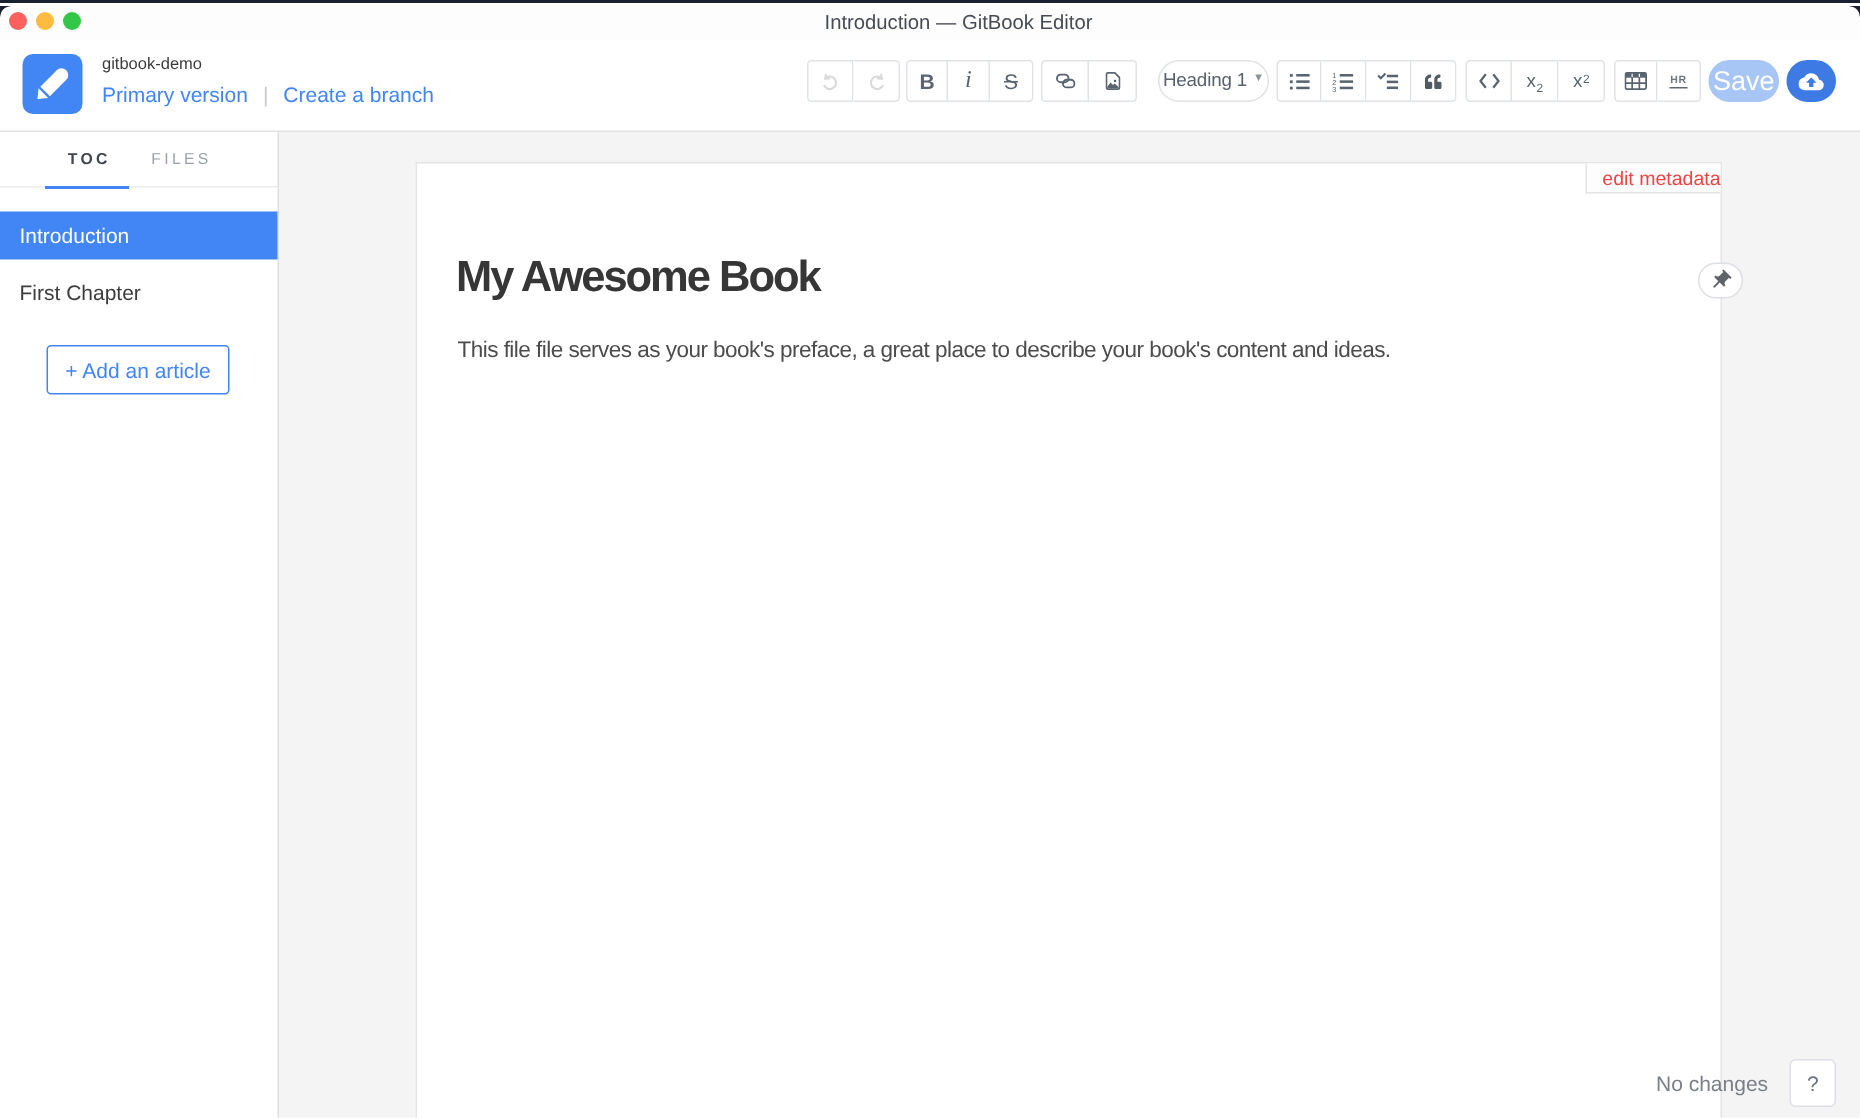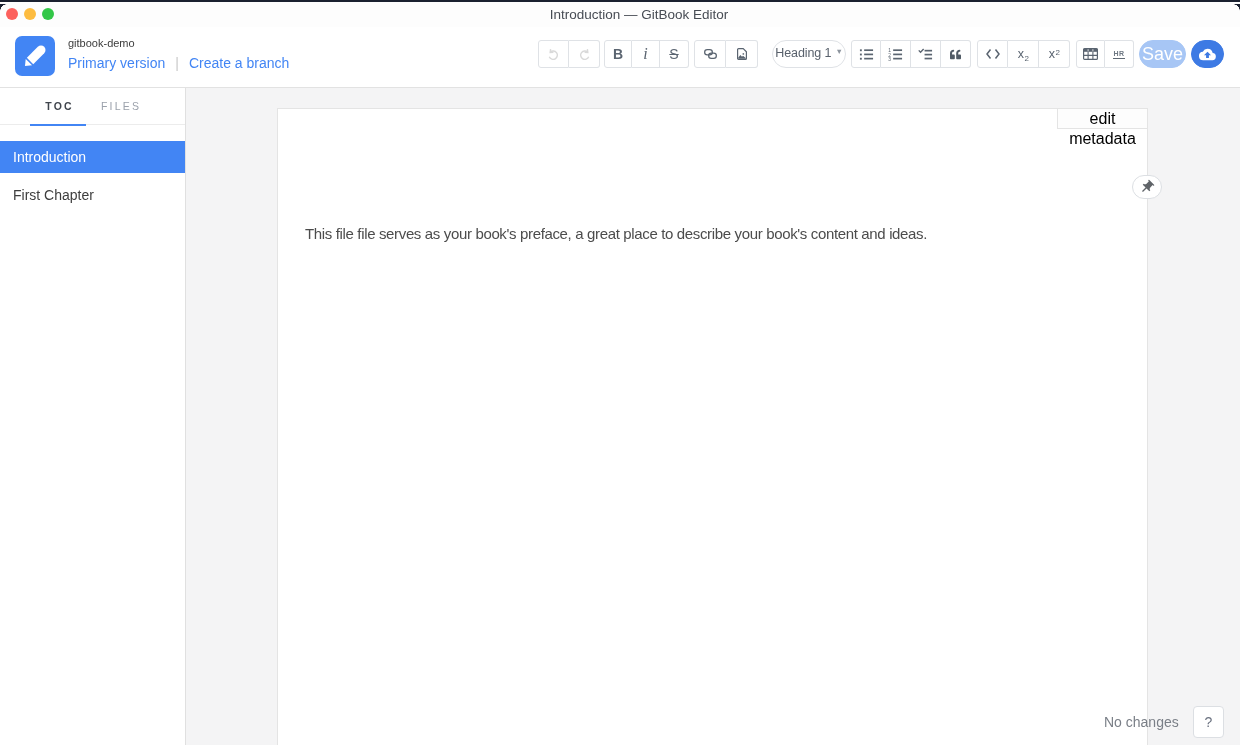--- a/index.html
+++ b/index.html
@@ -27,21 +27,21 @@
 
 .sidebar { position:absolute; left:0; top:88px; width:186px; height:657px; background:#fff; border-right:1px solid #e0e0e0;text-decoration:underline; }
 .tabs { position:absolute; left:0; top:0; width:185px; height:37px; border-bottom:1px solid #ececec; }
 .tab-toc { position:absolute; left:30px; top:0; width:56px; height:38px; text-align:center; line-height:36px; font-size:10.5px; font-weight:bold; letter-spacing:2.2px; padding-left:3px; color:#40454d; border-bottom:2px solid #4285f4; }
 .tab-files { position:absolute; left:97px; top:0; width:46px; height:38px; text-align:center; line-height:36px; font-size:10.5px; font-weight:normal; letter-spacing:2.2px; padding-left:2px; color:#9ba1ab; }
 .item-active { position:absolute; left:0; top:53px; width:185px; height:32px; background:#4285f4; color:#fff; font-size:14px; line-height:32px; padding-left:13px; }
 .item { position:absolute; left:0; top:91px; width:185px; height:32px; color:#3d3d3d; font-size:14px; line-height:32px; padding-left:13px; }
 .addbtn { position:absolute; left:31px; top:142px; width:122px; height:33px; border:1px solid #4285f4; border-radius:3px; color:#4285f4; font-size:14px; text-align:center; line-height:32px; background:#fff; }
 .contentbg { position:absolute; left:186px; top:88px; width:1054px; height:657px; background:#f4f4f5; }
 .card { position:absolute; left:91px; top:20px; width:871px; height:637px; background:#fff; border:1px solid #e4e4e4; border-bottom:none; }
-.editmeta { position:absolute; right:0; top:0; width:90px; height:20px; background:#fdfdfd; border-left:1px solid #e4e4e4; border-bottom:1px solid #e4e4e4; font-size:16px; color:#000000; text-align:center; line-height:20px; }
+.editmeta { position:absolute; right:0; top:0; width:90px; height:20px; background:#fdfdfd; border-left:1px solid #e4e4e4; border-bottom:1px solid #e4e4e4; font-size:13px; color:#ef4444; text-align:right; line-height:20px; }
 .h1 { position:absolute; left:26px; top:60px; font-size:29px; font-weight:bold; color:#363636; letter-spacing:-1.35px; white-space:nowrap; }
 .para { position:absolute; left:27px; top:116px; font-size:15px; color:#4c4c4c; letter-spacing:-0.35px; white-space:nowrap; }
 .pinbtn { position:absolute; left:856px; top:66px; width:30px; height:24px; background:#fff; border:1px solid #dcdfe3; border-radius:12px; }
 .nochanges { position:absolute; left:1104px; top:714px; font-size:14px; color:#7a7f87; }
 .helpbtn { position:absolute; left:1193px; top:706px; width:31px; height:32px; background:#fff; border:1px solid #dcdfe3; border-radius:4px; font-size:14px; color:#6b7280; text-align:center; line-height:31px; }
 </style>
 </head>
 <body>
 <div class="titlebar">
   <div class="corner l"></div>
@@ -179,32 +179,34 @@
         <svg width="17" height="17" viewBox="0 0 24 24" fill="#fff">
           <path d="M19.35 10.04A7.49 7.49 0 0 0 12 4 7.48 7.48 0 0 0 5.35 8.04 5.994 5.994 0 0 0 6 20h13a5 5 0 0 0 .35-9.96zM14 13v4h-4v-4H7l5-5 5 5h-3z"></path>
         </svg>
       </div>
   </div>
 </div>
 
 <div class="contentbg">
   <div class="card">
     <div class="editmeta">edit metadata</div>
+    <div class="h1">My Awesome Book</div>
     <div class="para">This file file serves as your book's preface, a great place to describe your book's content and ideas.</div>
   </div>
   <div class="pinbtn" style="left:946px;top:87px;">
     <svg width="16" height="16" viewBox="0 0 24 24" style="position:absolute;left:6px;top:3px;" fill="#5f6368">
         <path transform="rotate(45 12 12)" d="M16 9V4h1a1 1 0 0 0 0-2H7a1 1 0 0 0 0 2h1v5c0 1.66-1.34 3-3 3v2h5.97v7l1 1 1-1v-7H19v-2c-1.66 0-3-1.34-3-3z"></path>
       </svg>
   </div>
 </div>
 
 <div class="sidebar">
   <div class="tabs">
     <div class="tab-toc">TOC</div>
     <div class="tab-files">FILES</div>
   </div>
   <div class="item-active">Introduction</div>
   <div class="item">First Chapter</div>
+  <div class="addbtn">+ Add an article</div>
 </div>
 
 <div class="nochanges">No changes</div>
 <div class="helpbtn">?</div>
 
 </body></html>

